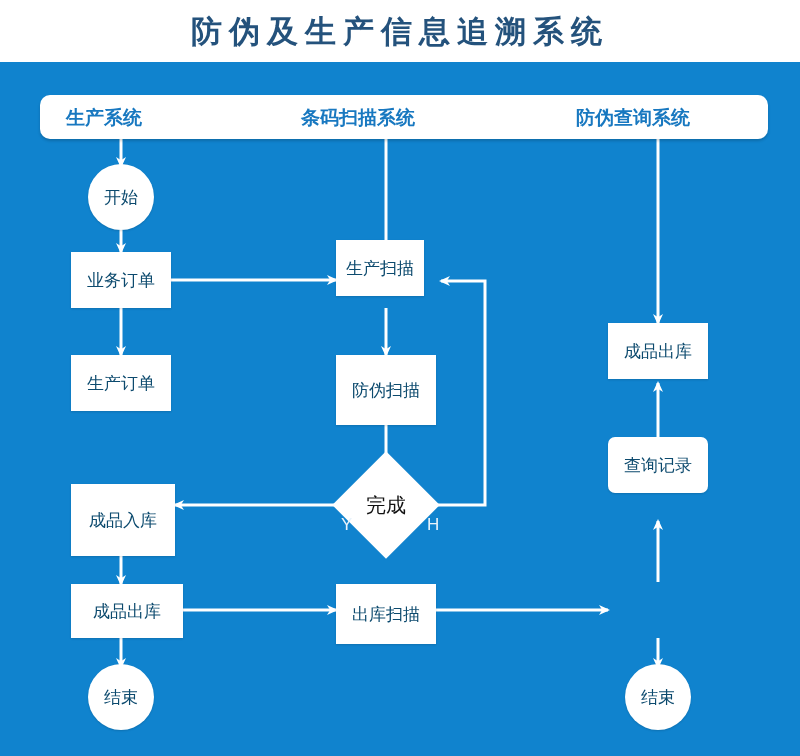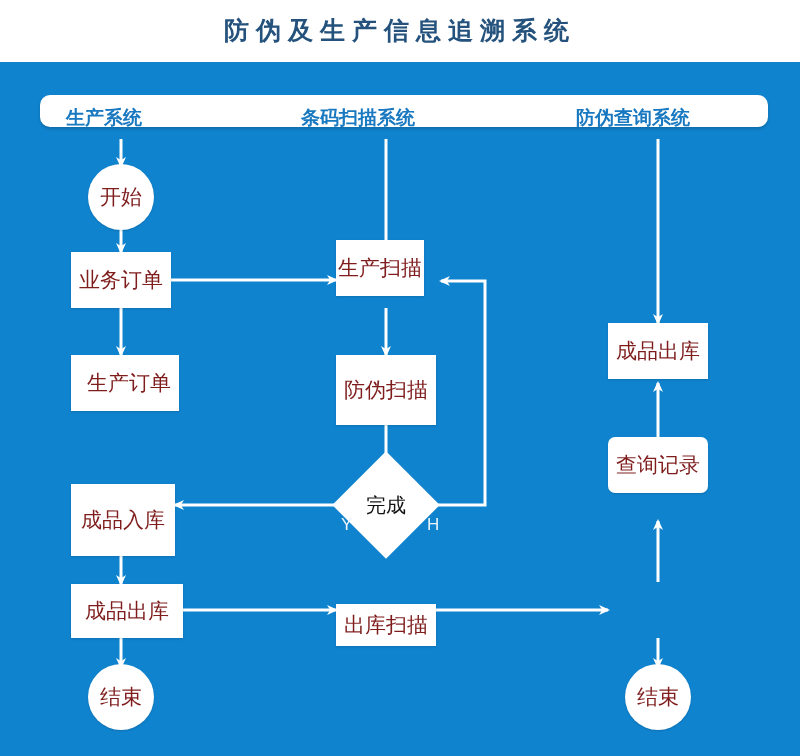--- a/index.html
+++ b/index.html
@@ -25,21 +25,21 @@
     width: 800px;
     height: 62px;
     background: #ffffff;
   }
   #page-title {
     position: absolute;
     left: 0;
     top: 12px;
     width: 800px;
     text-align: center;
-    font-size: 25px;
+    font-size: 31px;
     font-weight: bold;
     letter-spacing: 7px;
     color: #24527c;
     white-space: nowrap;
     line-height: 38px;
   }
   
   #blue-area {
     position: absolute;
     left: 0;
@@ -47,21 +47,21 @@
     width: 800px;
     height: 694px;
     background: #1083ce;
   }
   
   #lanes-bar {
     position: absolute;
     left: 40px;
     top: 95px;
     width: 728px;
-    height: 32px;
+    height: 44px;
     background: #ffffff;
     border-radius: 10px;
     box-shadow: 0 2px 3px rgba(0,0,0,0.18);
   }
   .lane-label {
     position: absolute;
     top: 9px;
     font-size: 19px;
     font-weight: bold;
     color: #1878c0;
@@ -69,22 +69,22 @@
     line-height: 26px;
   }
   #lane-label-0 { left: 26px; }
   #lane-label-1 { left: 261px; }
   #lane-label-2 { left: 536px; }
 
   
   .node {
     position: absolute;
     background: #ffffff;
-    color: #7f1d1d;
-    font-size: 21px;
+    color: #0c4a6e;
+    font-size: 17px;
     display: flex;
     align-items: center;
     justify-content: center;
     white-space: nowrap;
     box-shadow: 0 1px 2px rgba(0,0,0,0.14);
   }
   .node.rect { border-radius: 0; }
   .node.circle { border-radius: 50%; }
   .diamond-wrap {
     position: absolute;
@@ -175,41 +175,41 @@
   <div id="lanes-bar">
     <div class="lane-label" id="lane-label-0">生产系统</div>
     <div class="lane-label" id="lane-label-1">条码扫描系统</div>
     <div class="lane-label" id="lane-label-2">防伪查询系统</div>
   </div>
 
   <div class="node circle" style="left:88px; top:164px; width:66px; height:66px;">开始</div>
 
   <div class="node rect" style="left:71px; top:252px; width:100px; height:56px;">业务订单</div>
 
-  <div class="node rect" style="left:71px; top:355px; width:100px; height:56px;padding-left:8px;">生产订单</div>
+  <div class="node rect" style="left:71px; top:355px; width:100px; height:56px;">生产订单</div>
 
   <div class="node rect" style="left:71px; top:484px; width:104px; height:72px;">成品入库</div>
 
   <div class="node rect" style="left:71px; top:584px; width:112px; height:54px;">成品出库</div>
 
   <div class="node circle" style="left:88px; top:664px; width:66px; height:66px;">结束</div>
 
   <div class="node rect" style="left:336px; top:240px; width:88px; height:56px;">生产扫描</div>
 
   <div class="node rect" style="left:336px; top:355px; width:100px; height:70px;">防伪扫描</div>
 
   <div class="diamond-wrap" style="left:348px; top:467px; width:76px; height:76px;">
     <div class="diamond-shape"></div>
     <div class="diamond-text">完成</div>
   </div>
 
   <div class="branch-label" style="left:341px; top:515px;">Y</div>
   <div class="branch-label" style="left:427px; top:515px;">H</div>
 
-  <div class="node rect" style="left:336px; top:584px; width:100px; height:42px;margin-top:20px;">出库扫描</div>
+  <div class="node rect" style="left:336px; top:584px; width:100px; height:60px;">出库扫描</div>
 
   <div class="node rect" style="left:608px; top:323px; width:100px; height:56px;">成品出库</div>
 
   <div class="node rect" style="left:608px; top:437px; width:100px; height:56px;border-radius:7px;">查询记录</div>
 
 
   <div class="node circle" style="left:625px; top:664px; width:66px; height:66px;">结束</div>
 
 </div>
 

